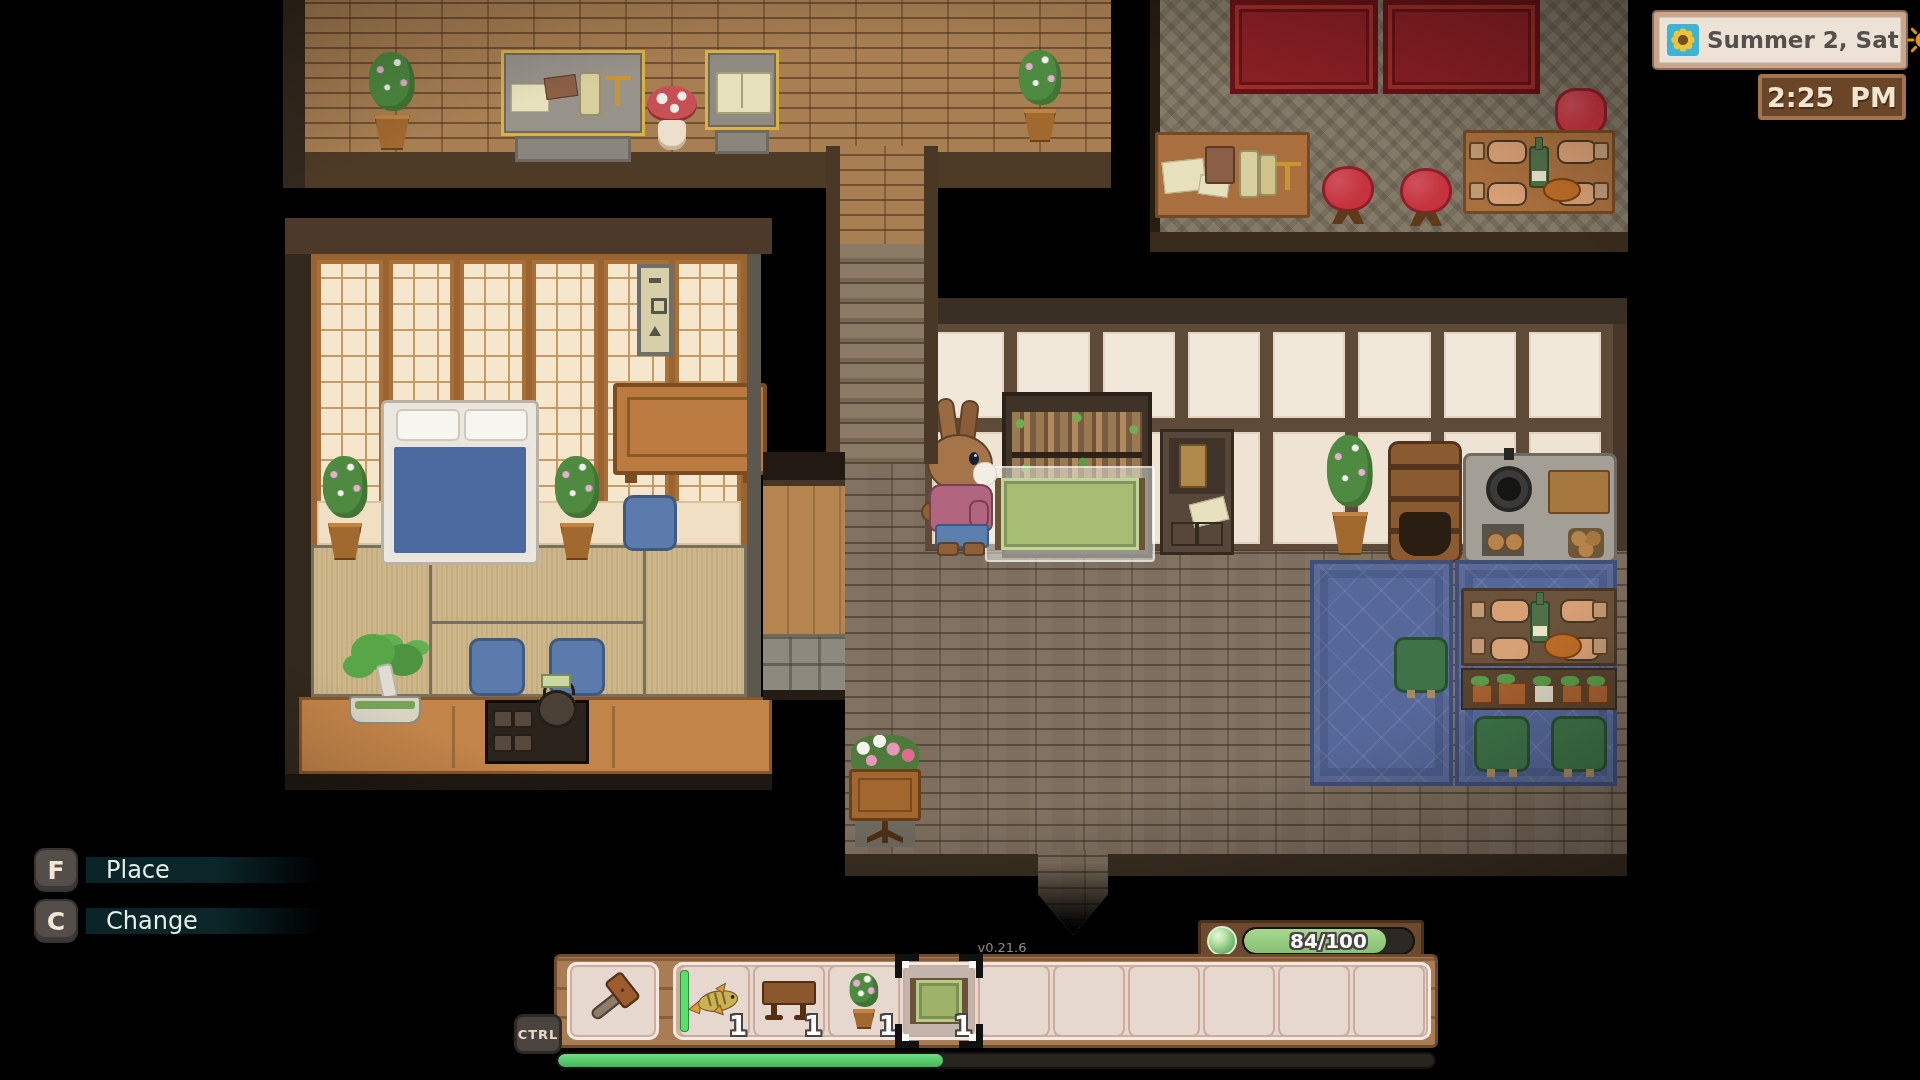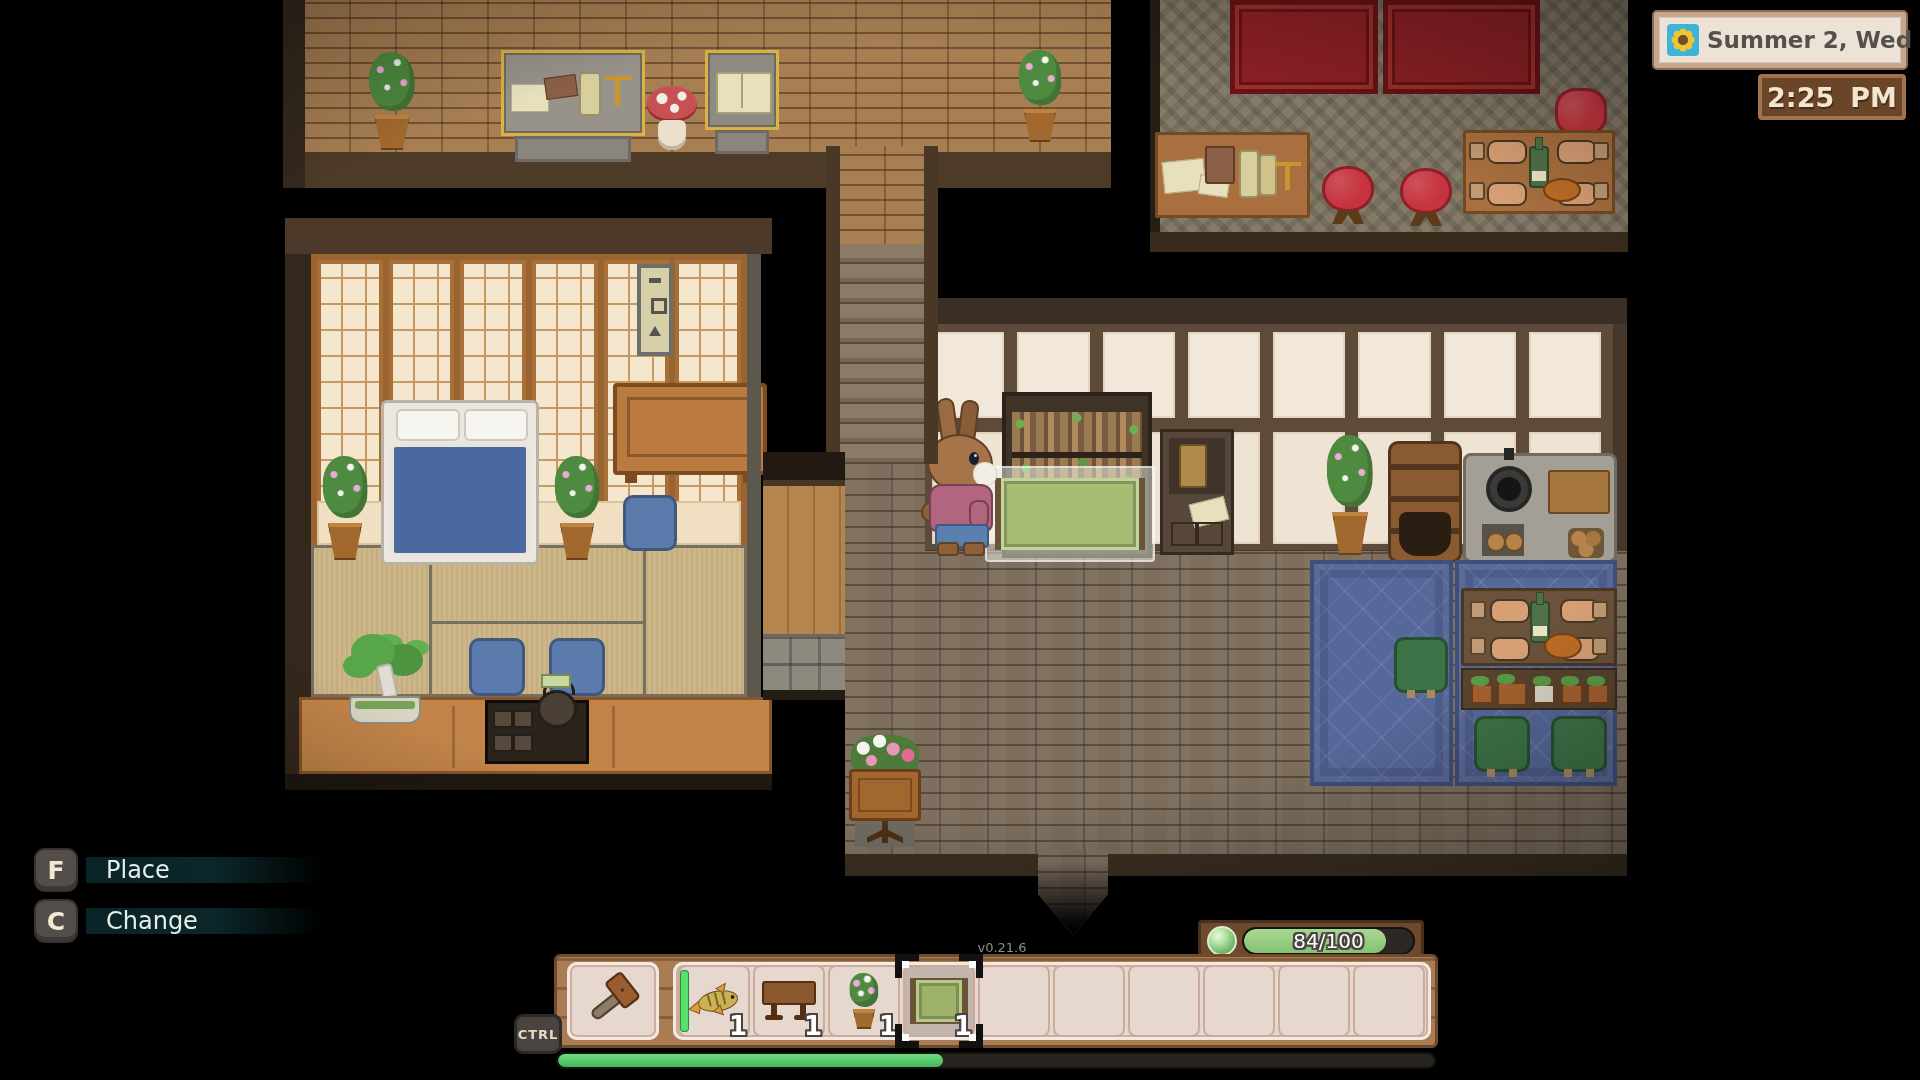--- a/index.html
+++ b/index.html
@@ -413,21 +413,21 @@
               <circle cx="4.5" cy="12" r="3.2"></circle>
               <circle cx="19.5" cy="12" r="3.2"></circle>
               <circle cx="6.6" cy="6.6" r="3.2"></circle>
               <circle cx="17.4" cy="6.6" r="3.2"></circle>
               <circle cx="6.6" cy="17.4" r="3.2"></circle>
               <circle cx="17.4" cy="17.4" r="3.2"></circle>
             </g>
             <circle cx="12" cy="12" r="4.6" fill="#7a4a20"></circle>
           </svg>
       </span>
-      <span style="flex:1;text-align:center;font-size:23px;font-weight:bold;color:#54504b;white-space:nowrap;">Summer 2, Wed</span>
+      <span style="flex:1;text-align:center;font-size:23px;font-weight:bold;color:#54504b;white-space:nowrap;">Summer 2, Sat</span>
       <span style="flex:0 0 32px;display:flex;align-items:center;justify-content:center;">
         <svg viewBox="0 0 32 32" width="32" height="32">
             <circle cx="16" cy="16" r="7.5" fill="#e2920e"></circle>
             <g stroke="#e2920e" stroke-width="3" stroke-linecap="round">
               <line x1="16" y1="1.5" x2="16" y2="6"></line>
               <line x1="16" y1="26" x2="16" y2="30.5"></line>
               <line x1="1.5" y1="16" x2="6" y2="16"></line>
               <line x1="26" y1="16" x2="30.5" y2="16"></line>
               <line x1="5.2" y1="5.2" x2="8.6" y2="8.6"></line>
               <line x1="23.4" y1="23.4" x2="26.8" y2="26.8"></line>
@@ -450,21 +450,21 @@
   </div>
   <div class="px" style="left:36px;top:901px;display:flex;align-items:center;">
     <div class="keycap">C</div>
     <div class="kb-label">Change</div>
   </div>
 
   <div class="px" style="left:1198px;top:920px;width:226px;height:42px;background:#6d4930;border:3px solid #49301b;border-radius:4px;box-sizing:border-box;display:flex;align-items:center;padding:0 6px;">
     <span style="width:30px;height:30px;border-radius:50%;flex:0 0 30px;margin-right:5px;border:2px solid #d9efcf;box-sizing:border-box;background:radial-gradient(circle at 35% 30%, #e8f7dc 0%, #b9e4a6 30%, #7cbd77 62%, #4f9158 100%);"></span>
     <span style="flex:1;height:28px;background:#2c2925;border:2px solid #15130f;border-radius:14px;position:relative;overflow:hidden;box-sizing:border-box;">
       <span style="position: absolute; left: 0px; top: 0px; bottom: 0px; background: linear-gradient(rgb(168, 216, 145), rgb(134, 193, 114)); border-radius: 12px; width: 84%;"></span>
-      <span class="outlined" style="position:absolute;inset:0;display:flex;align-items:center;justify-content:center;font-size:20px;font-weight:normal;">84/100</span>
+      <span class="outlined" style="position:absolute;inset:0;display:flex;align-items:center;justify-content:center;font-size:20px;font-weight:bold;">84/100</span>
     </span>
   </div>
 
   <div class="px" style="left:952px;top:940px;width:100px;text-align:center;font-size:13px;color:#8e8e88;">v0.21.6</div>
 
   <div class="px wood-planks" style="left:554px;top:954px;width:884px;height:94px;border:3px solid #6f4b2e;border-radius:6px;box-sizing:border-box;">
 
     <div class="px panel-cream" style="left:10px;top:5px;width:92px;height:78px;display:flex;align-items:center;justify-content:center;">
       <span>
         <svg viewBox="0 0 50 50" width="56" height="56">

